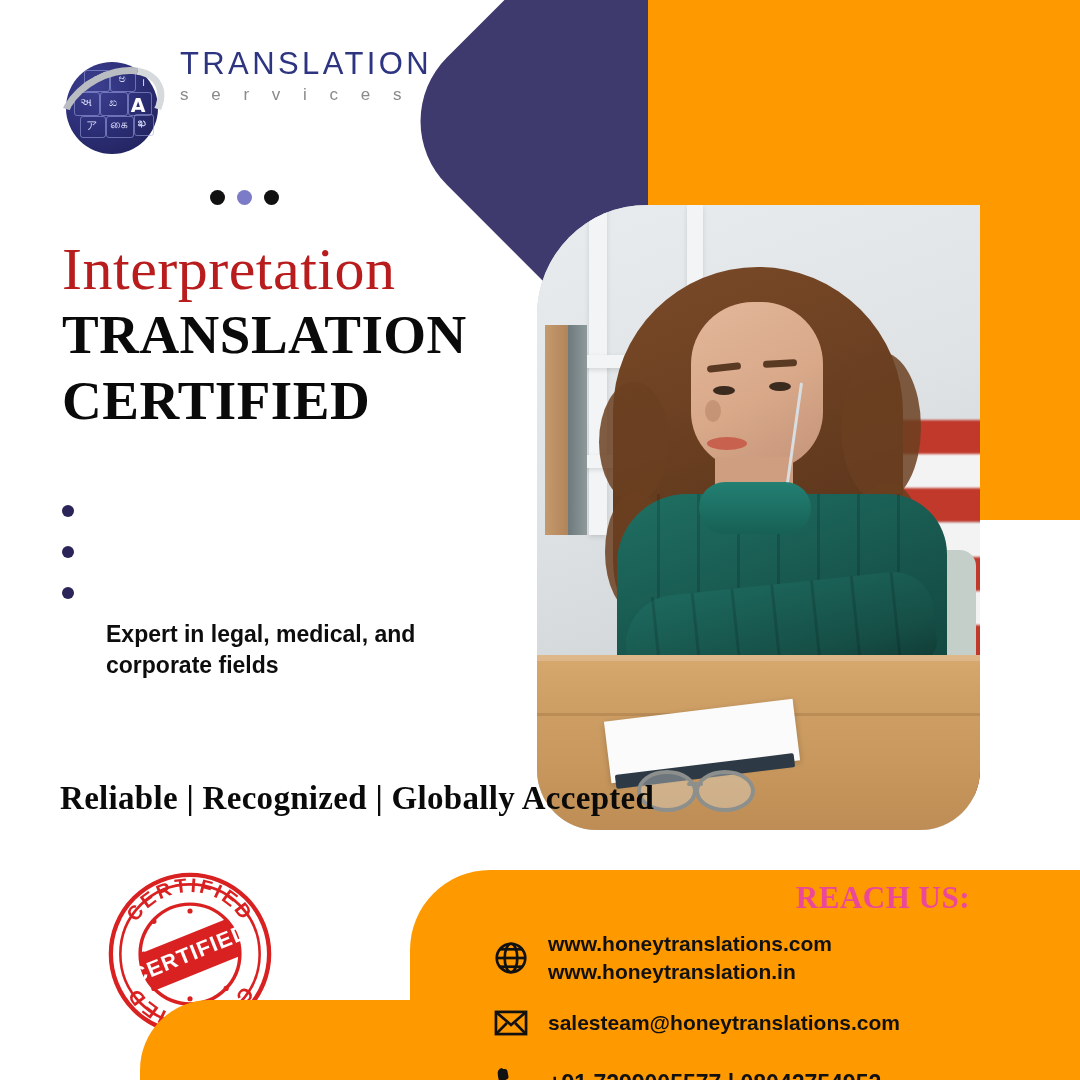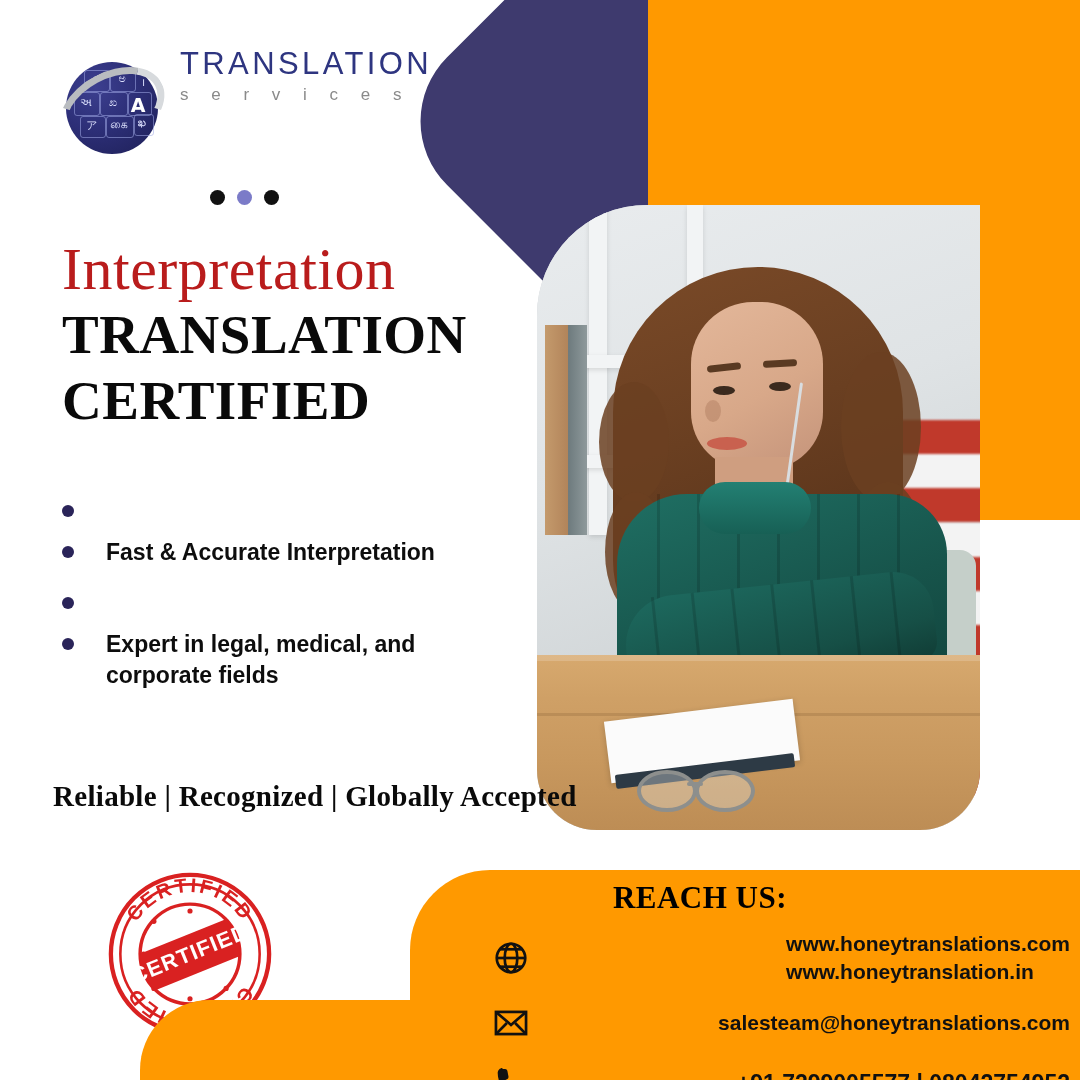--- a/index.html
+++ b/index.html
@@ -129,22 +129,22 @@
   .h-script{font-family:"Liberation Serif",serif;font-size:60px;font-weight:400;color:#b91c1c;line-height:66px;letter-spacing:.5px;}
   .h-bold{font-family:"Liberation Serif",serif;font-size:55px;font-weight:bold;color:#0a0a0a;line-height:66px;letter-spacing:.5px;}
 
   
   .bullets{position:absolute;left:56px;top:496px;width:470px;}
   .bullet{display:flex;align-items:flex-start;margin-bottom:20px;}
   .bdot{flex:0 0 auto;width:12px;height:12px;border-radius:50%;background:#2A2459;margin:9px 32px 0 6px;}
   .btxt{font-family:"Liberation Sans",sans-serif;font-size:23px;font-weight:bold;color:#0d0d0d;line-height:31px;}
 
   
-  .tagline{position:absolute;left:53px;top:780px;
-    font-family:"Liberation Serif",serif;font-size:29px;font-weight:bold;color:#0a0a0a;letter-spacing:.3px;}
+  .tagline{position:absolute;left:60px;top:780px;
+    font-family:"Liberation Serif",serif;font-size:33px;font-weight:bold;color:#0a0a0a;letter-spacing:.3px;}
 
   
   .stamp{position:absolute;left:104px;top:868px;width:172px;height:172px;}
   .stamp svg{width:100%;height:100%;}
 
   
   .orange-low{
     left:140px; top:1000px;
     width:500px; height:110px;
     background:#FF9900;
@@ -152,23 +152,23 @@
   }
   .orange-main{
     left:410px; top:870px;
     width:700px; height:230px;
     background:#FF9900;
     border-radius:80px 0 0 0;
   }
 
   
   .reach{position:absolute;left:430px;top:880px;width:640px;}
-  .reach-title{text-align:center;width:540px;
-    font-family:"Liberation Serif",serif;font-size:31px;font-weight:bold;color:#000000;letter-spacing:.5px;}
-  .crow{display:flex;align-items:center;margin-top:14px;justify-content:space-between;}
+  .reach-title{text-align:right;width:540px;
+    font-family:"Liberation Serif",serif;font-size:31px;font-weight:bold;color:#ec4899;letter-spacing:.5px;}
+  .crow{display:flex;align-items:center;margin-top:14px;}
   .cicon{flex:0 0 auto;width:46px;height:46px;margin:0 14px 0 58px;display:flex;align-items:center;justify-content:center;}
   .cicon svg{width:38px;height:38px;}
   .ctxt{font-family:"Liberation Sans",sans-serif;font-size:21px;font-weight:bold;color:#111;line-height:28px;}
   .ctxt.phone{font-size:23px;}
 </style>
 </head>
 <body>
 
 <div id="poster">
 
@@ -292,28 +292,24 @@
     <div class="h-bold">TRANSLATION</div>
     <div class="h-bold">CERTIFIED</div>
   </div>
 
   <div class="bullets">
     <div class="bullet">
       <div class="bdot"></div>
     </div>
     <div class="bullet">
       <div class="bdot"></div>
-      <div class="btxt">Fast &amp; Accurate Interpretation</div>
     </div>
     <div class="bullet">
       <div class="bdot"></div>
-    </div>
-    <div class="bullet">
-      <div class="bdot"></div>
-      <div class="btxt" style="max-width:340px;">Expert in legal, medical, and corporate fields</div>
+      <div class="btxt" style="max-width:340px;margin-top:41px;">Expert in legal, medical, and corporate fields</div>
     </div>
   </div>
 
   <div class="tagline">Reliable  |  Recognized  |  Globally Accepted</div>
 
   <div class="stamp">
     <svg viewBox="0 0 200 200">
       <defs>
         <path id="arcTop" d="M 28,100 A 72,72 0 0 1 172,100"></path>
         <path id="arcBot" d="M 172,100 A 72,72 0 0 1 28,100"></path>

